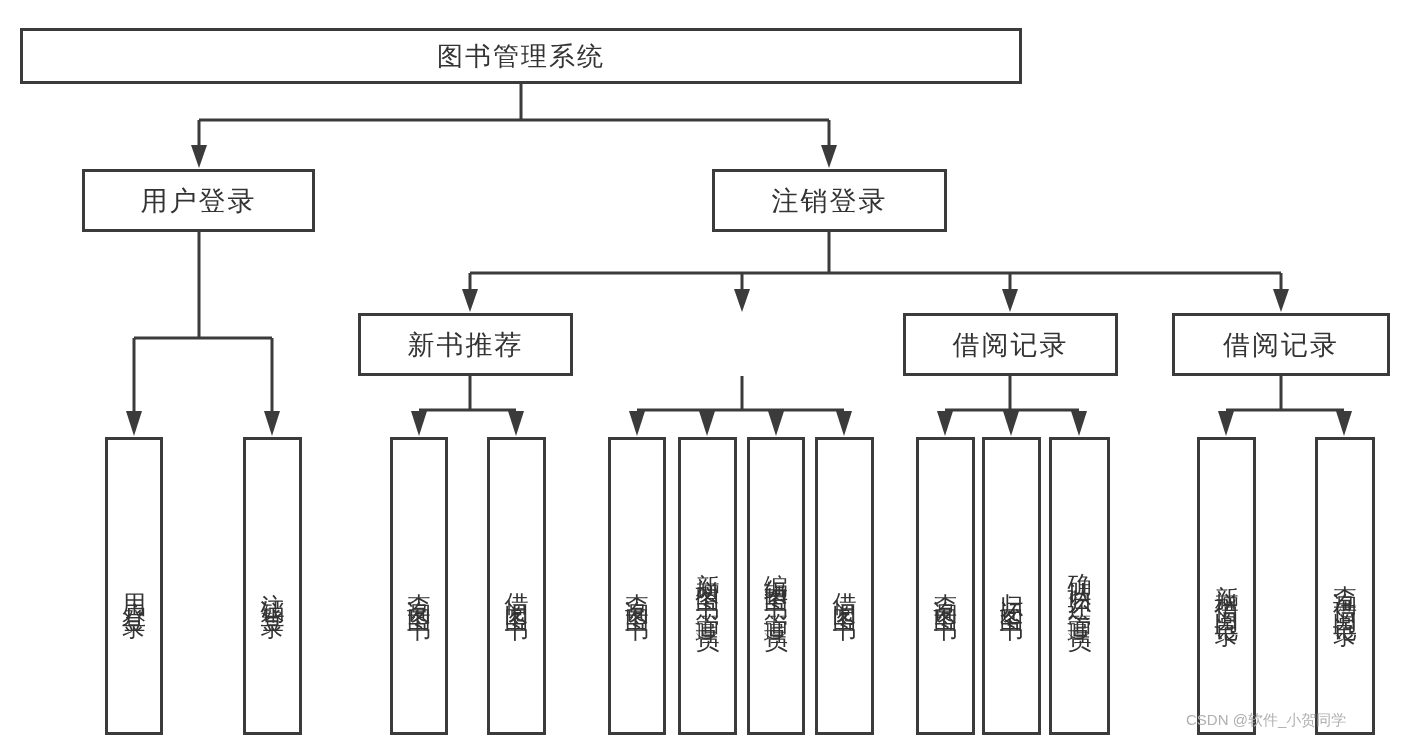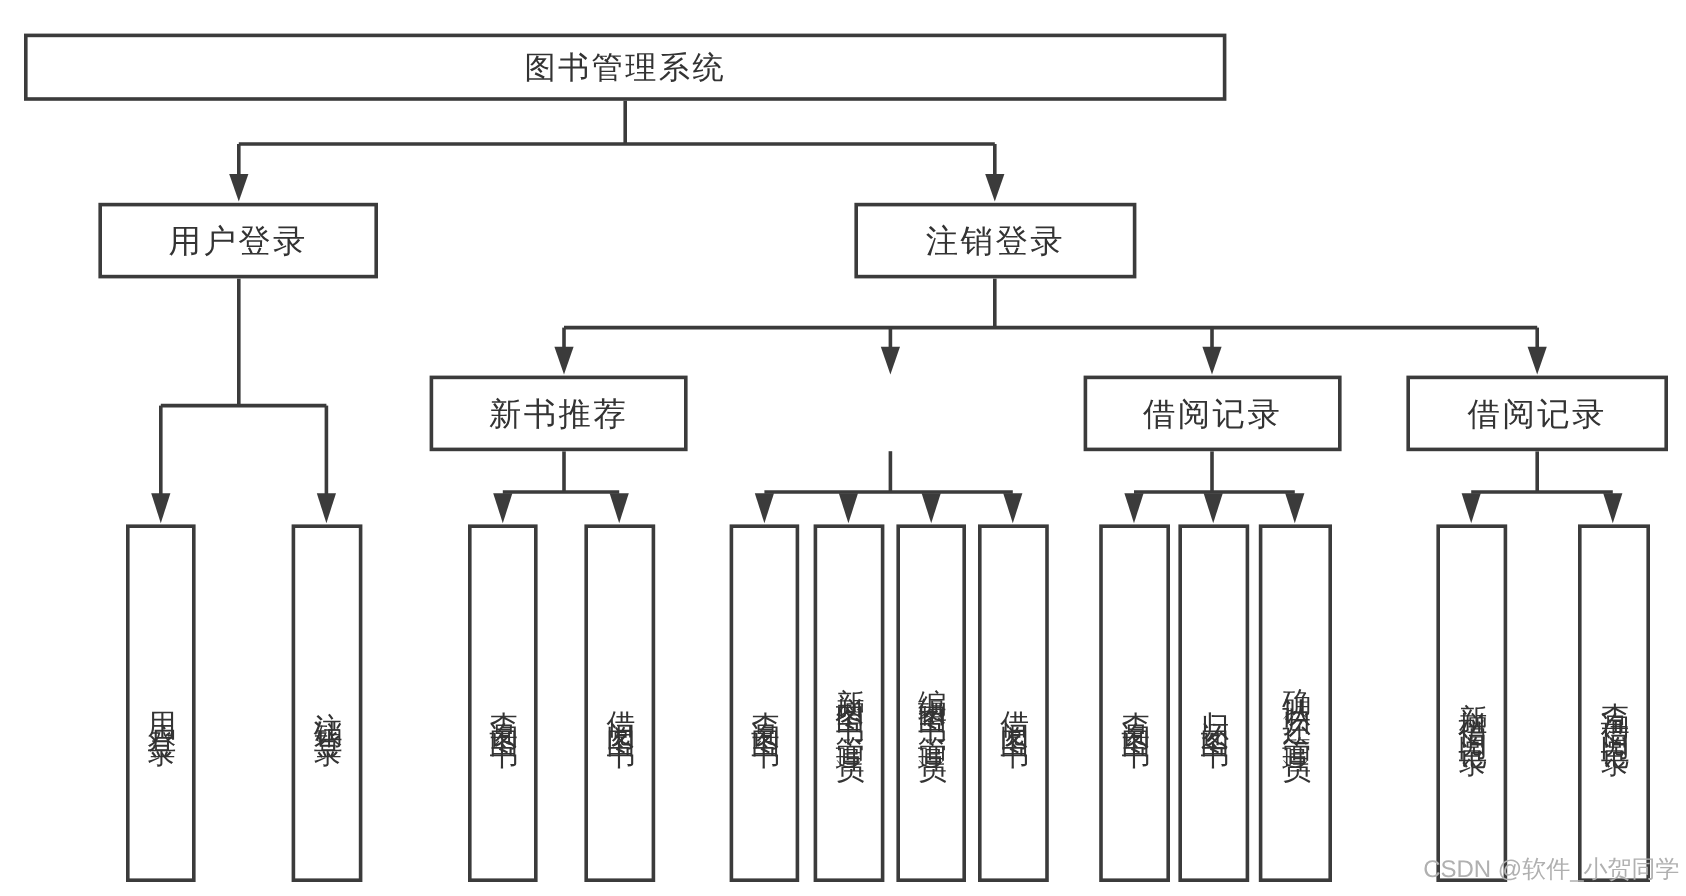--- a/index.html
+++ b/index.html
@@ -35,21 +35,21 @@
     writing-mode:vertical-rl;
     text-orientation:mixed;
     font-size:24px;
     letter-spacing:8px;
     line-height:1;
     padding-top:8px;
   }
   .watermark{
     position:absolute;
     left:1186px;top:711px;
-    font-size:20px;
+    font-size:15px;
     color:var(--watermark);
     white-space:nowrap;
     z-index:5;
   }
 </style>
 </head>
 <body>
 
 <div class="stage">
 

